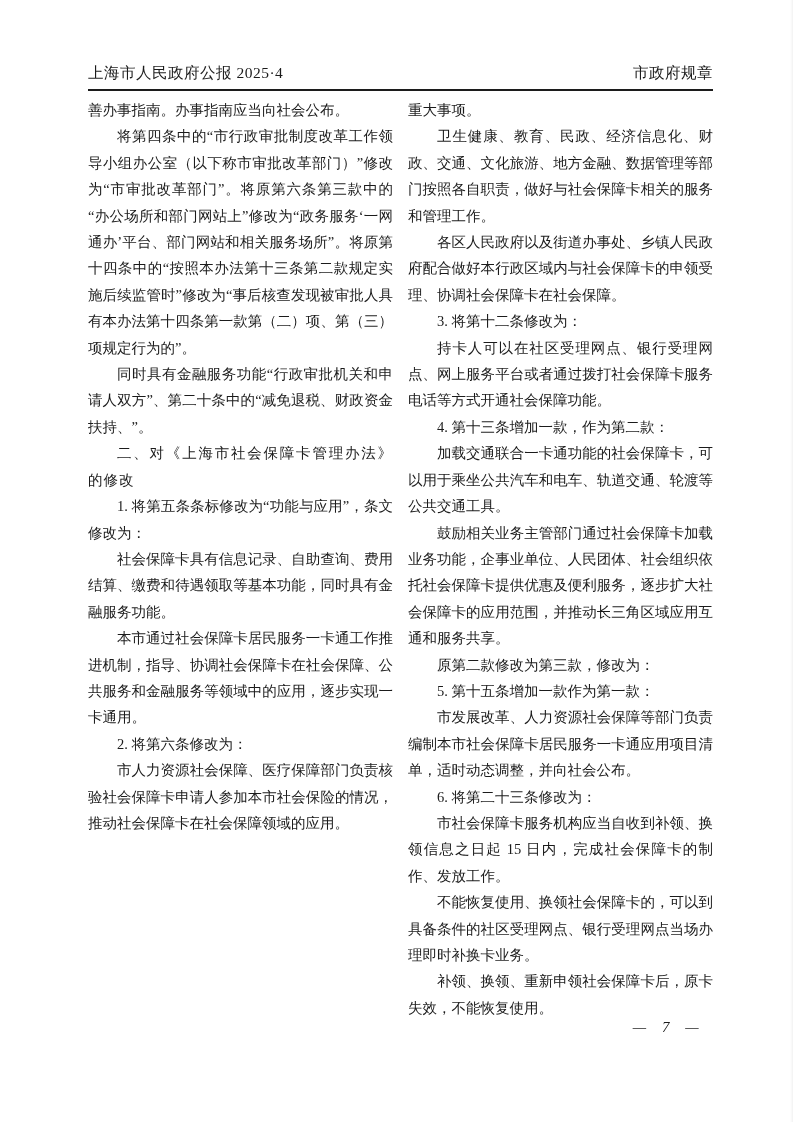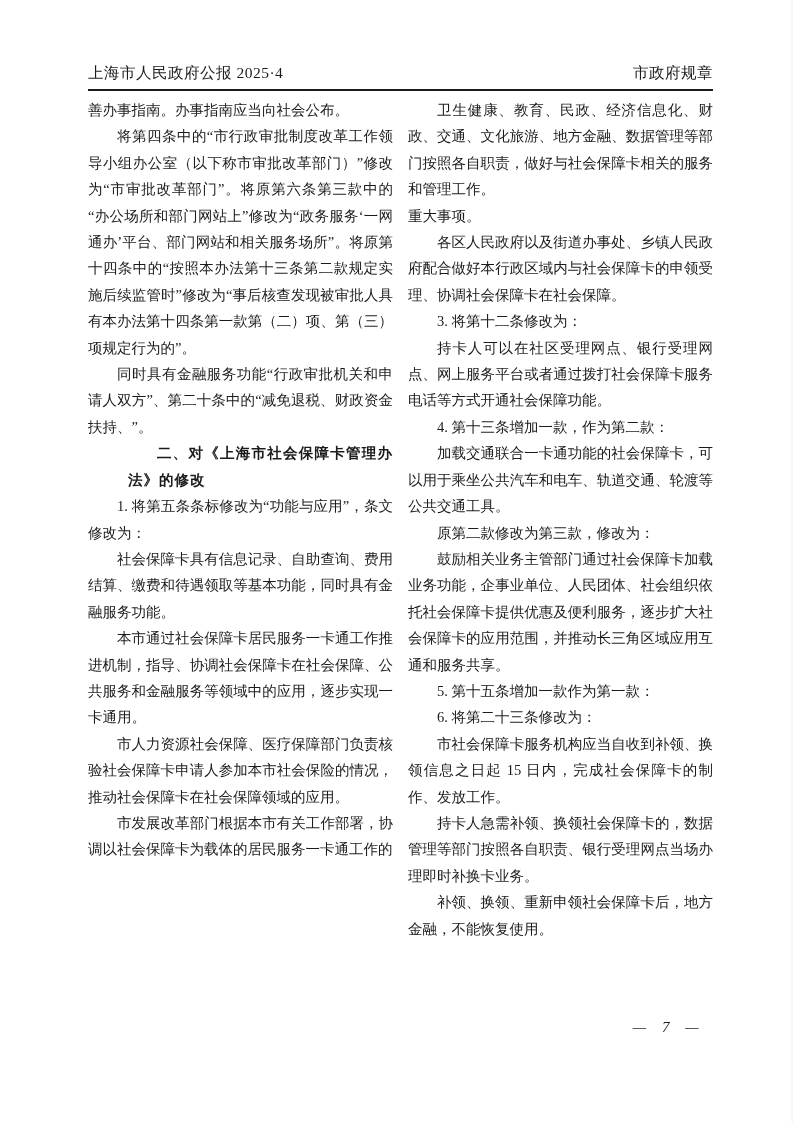--- a/index.html
+++ b/index.html
@@ -56,23 +56,22 @@
     font-size: 14.5px;
     line-height: 26.4px;
     text-align: justify;
     text-justify: inter-ideograph;
     text-indent: 2em;
     word-break: break-all;
   }
   .para.flush { text-indent: 0; }
   .para.heading {
     font-family: "Liberation Sans", "DejaVu Sans", sans-serif;
-    font-weight: 700;
+    font-weight: 400;
     letter-spacing: 1px;
-    margin-left: 40px;
   }
   .page-footer {
     position: absolute;
     top: 1017px;
     left: 88px;
     width: 612px;
     text-align: right;
     font-size: 15px;
     line-height: 20px;
   }
@@ -96,38 +95,39 @@
 
   <main class="columns">
     <div class="column">
         <p class="para flush">善办事指南。办事指南应当向社会公布。</p>
         <p class="para">将第四条中的“市行政审批制度改革工作领导小组办公室（以下称市审批改革部门）”修改为“市审批改革部门”。将原第六条第三款中的“办公场所和部门网站上”修改为“政务服务‘一网通办’平台、部门网站和相关服务场所”。将原第十四条中的“按照本办法第十三条第二款规定实施后续监管时”修改为“事后核查发现被审批人具有本办法第十四条第一款第（二）项、第（三）项规定行为的”。</p>
         <p class="para">同时具有金融服务功能“行政审批机关和申请人双方”、第二十条中的“减免退税、财政资金扶持、”。</p>
         <p class="para heading">二、对《上海市社会保障卡管理办法》的修改</p>
         <p class="para">1. 将第五条条标修改为“功能与应用”，条文修改为：</p>
         <p class="para">社会保障卡具有信息记录、自助查询、费用结算、缴费和待遇领取等基本功能，同时具有金融服务功能。</p>
         <p class="para">本市通过社会保障卡居民服务一卡通工作推进机制，指导、协调社会保障卡在社会保障、公共服务和金融服务等领域中的应用，逐步实现一卡通用。</p>
+        <p class="para">2. 将第六条修改为：</p>
         <p class="para">市人力资源社会保障、医疗保障部门负责核验社会保障卡申请人参加本市社会保险的情况，推动社会保障卡在社会保障领域的应用。</p>
-        <p class="para">市发展改革部门根据本市有关工作部署，协调以社会保障卡为载体的居民服务一卡通工作的</p>
       </div>
     <div class="column">
+        <p class="para flush">重大事项。</p>
         <p class="para">卫生健康、教育、民政、经济信息化、财政、交通、文化旅游、地方金融、数据管理等部门按照各自职责，做好与社会保障卡相关的服务和管理工作。</p>
-        <p class="para flush">重大事项。</p>
         <p class="para">各区人民政府以及街道办事处、乡镇人民政府配合做好本行政区域内与社会保障卡的申领受理、协调社会保障卡在社会保障。</p>
         <p class="para">3. 将第十二条修改为：</p>
         <p class="para">持卡人可以在社区受理网点、银行受理网点、网上服务平台或者通过拨打社会保障卡服务电话等方式开通社会保障功能。</p>
         <p class="para">4. 第十三条增加一款，作为第二款：</p>
         <p class="para">加载交通联合一卡通功能的社会保障卡，可以用于乘坐公共汽车和电车、轨道交通、轮渡等公共交通工具。</p>
+        <p class="para">鼓励相关业务主管部门通过社会保障卡加载业务功能，企事业单位、人民团体、社会组织依托社会保障卡提供优惠及便利服务，逐步扩大社会保障卡的应用范围，并推动长三角区域应用互通和服务共享。</p>
         <p class="para">原第二款修改为第三款，修改为：</p>
-        <p class="para">鼓励相关业务主管部门通过社会保障卡加载业务功能，企事业单位、人民团体、社会组织依托社会保障卡提供优惠及便利服务，逐步扩大社会保障卡的应用范围，并推动长三角区域应用互通和服务共享。</p>
         <p class="para">5. 第十五条增加一款作为第一款：</p>
+        <p class="para">市发展改革、人力资源社会保障等部门负责编制本市社会保障卡居民服务一卡通应用项目清单，适时动态调整，并向社会公布。</p>
         <p class="para">6. 将第二十三条修改为：</p>
         <p class="para">市社会保障卡服务机构应当自收到补领、换领信息之日起 15 日内，完成社会保障卡的制作、发放工作。</p>
-        <p class="para">持卡人急需补领、换领社会保障卡的，数据管理等部门按照各自职责、银行受理网点当场办理即时补换卡业务。</p>
-        <p class="para">补领、换领、重新申领社会保障卡后，地方金融，不能恢复使用。</p>
+        <p class="para">不能恢复使用、换领社会保障卡的，可以到具备条件的社区受理网点、银行受理网点当场办理即时补换卡业务。</p>
+        <p class="para">补领、换领、重新申领社会保障卡后，原卡失效，不能恢复使用。</p>
       </div>
   </main>
 
   <footer class="page-footer">
     <span class="page-number">— 7 —</span>
   </footer>
 
 </div>
 
 </body></html>

